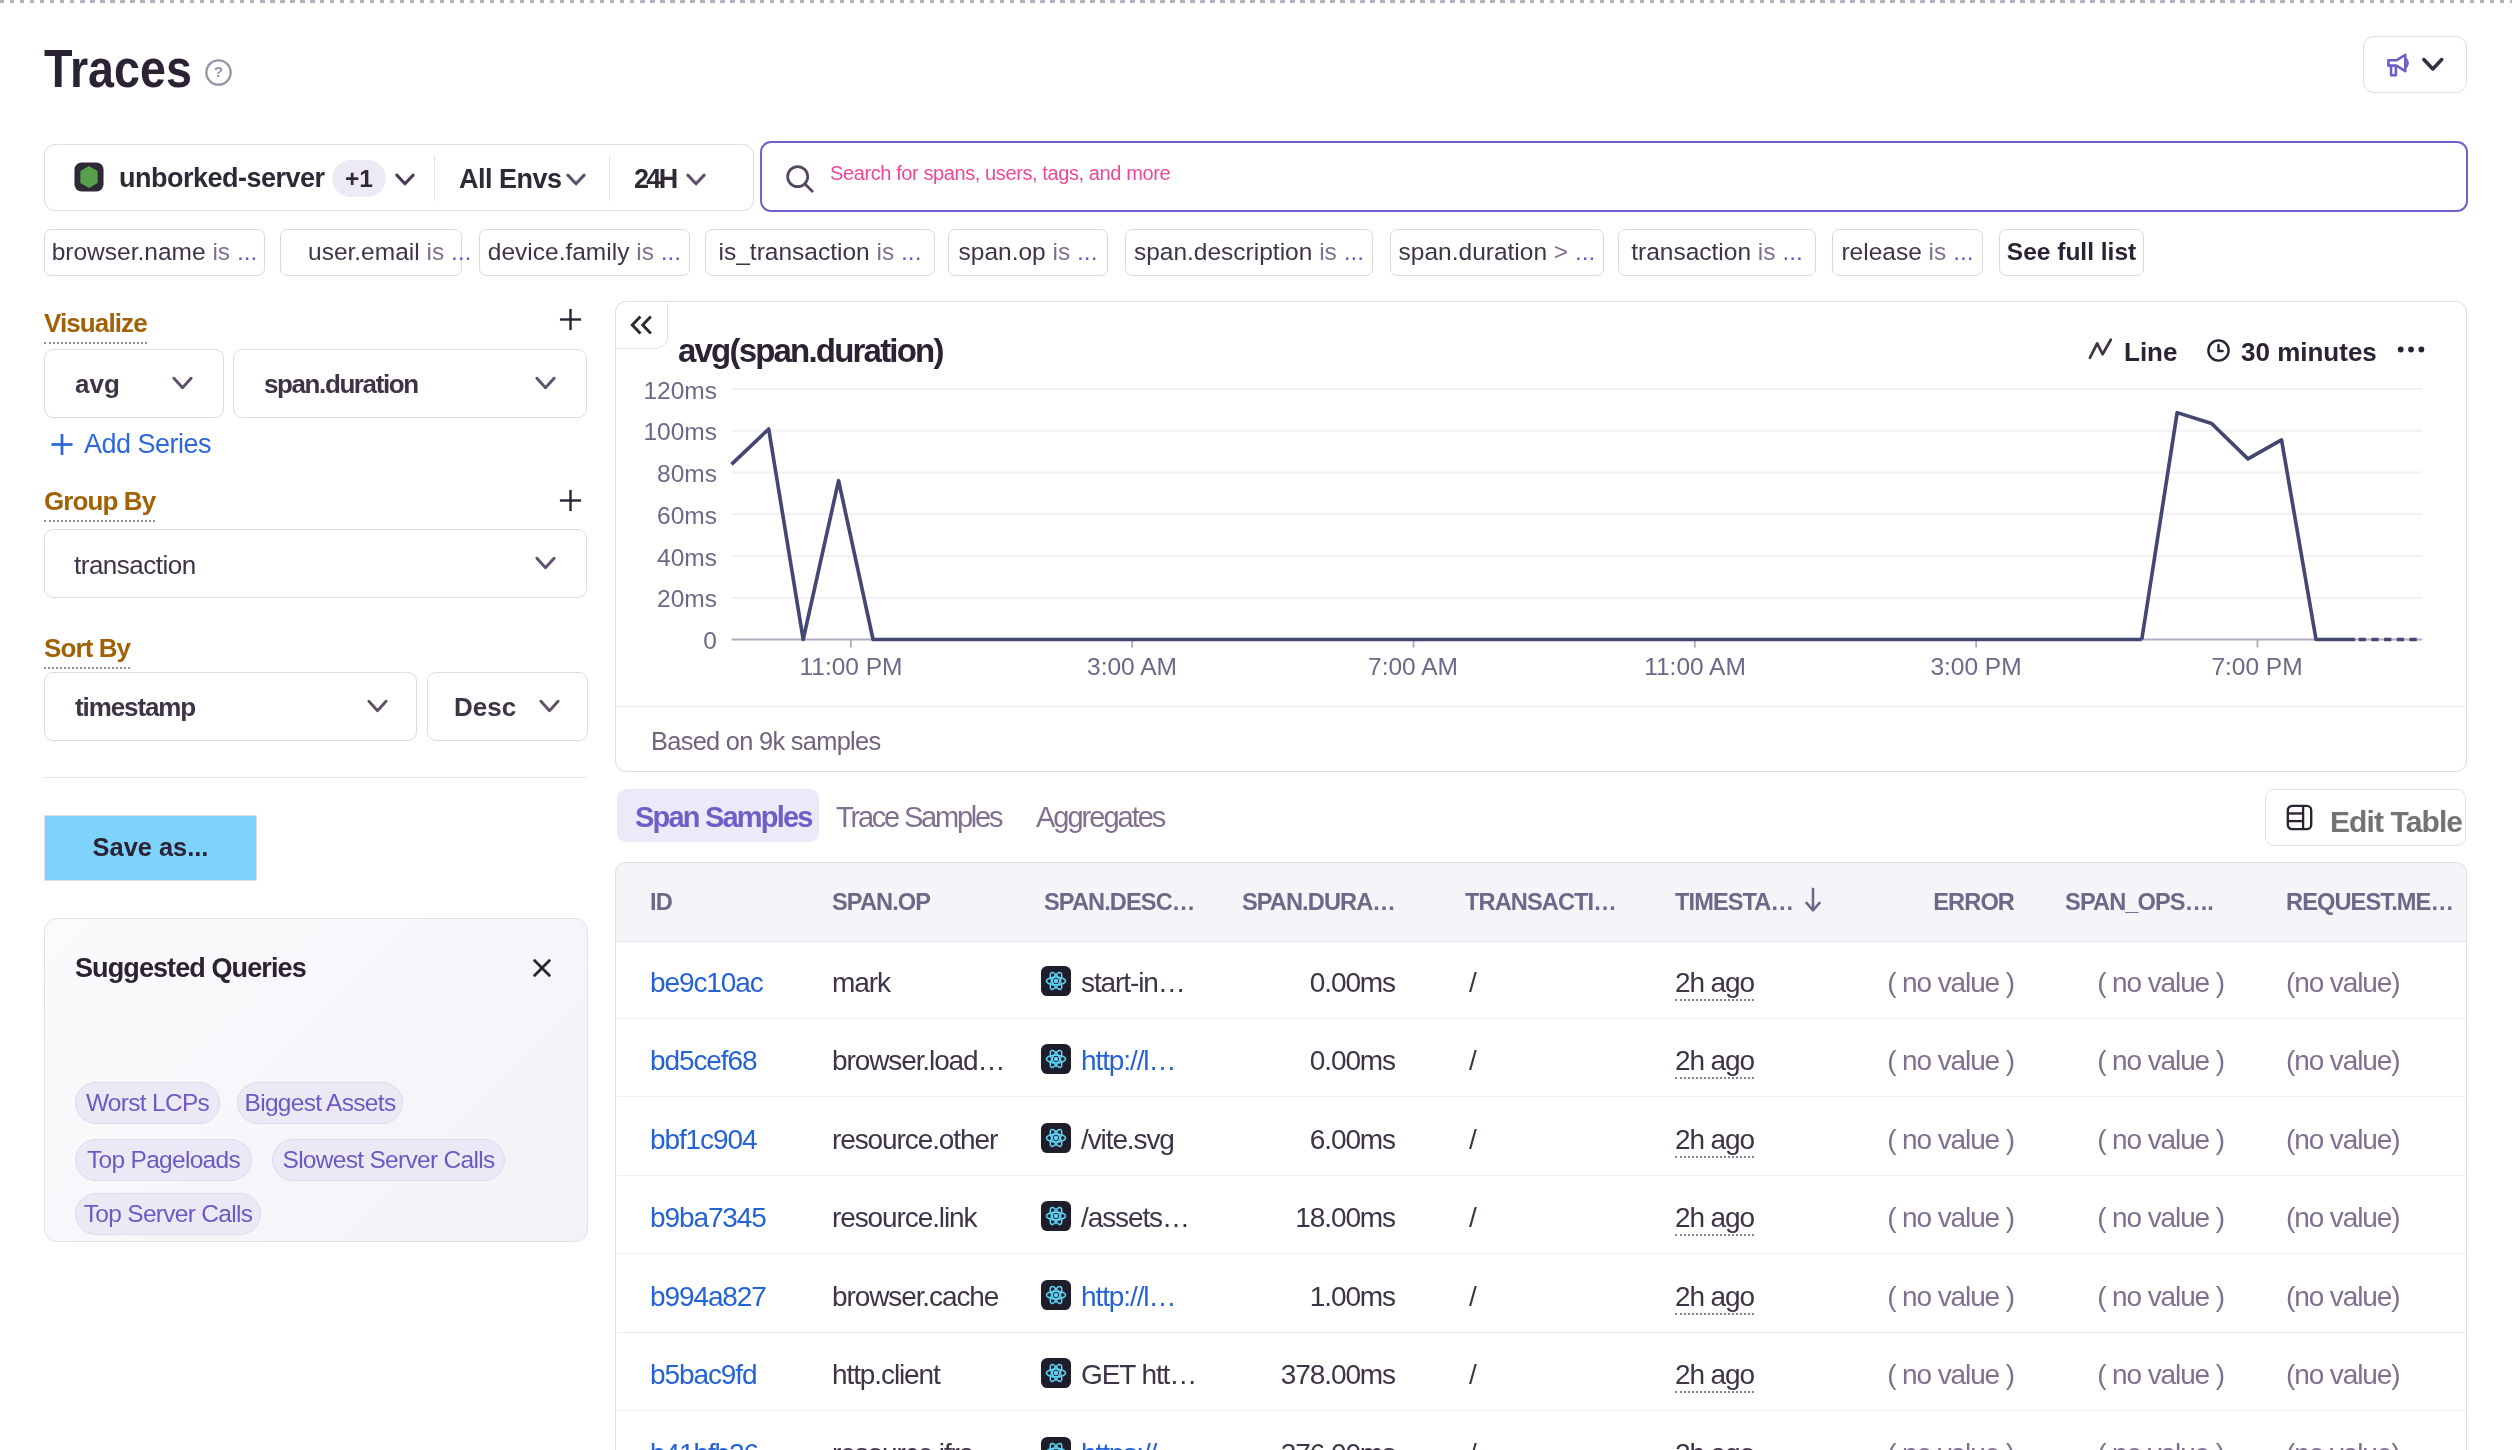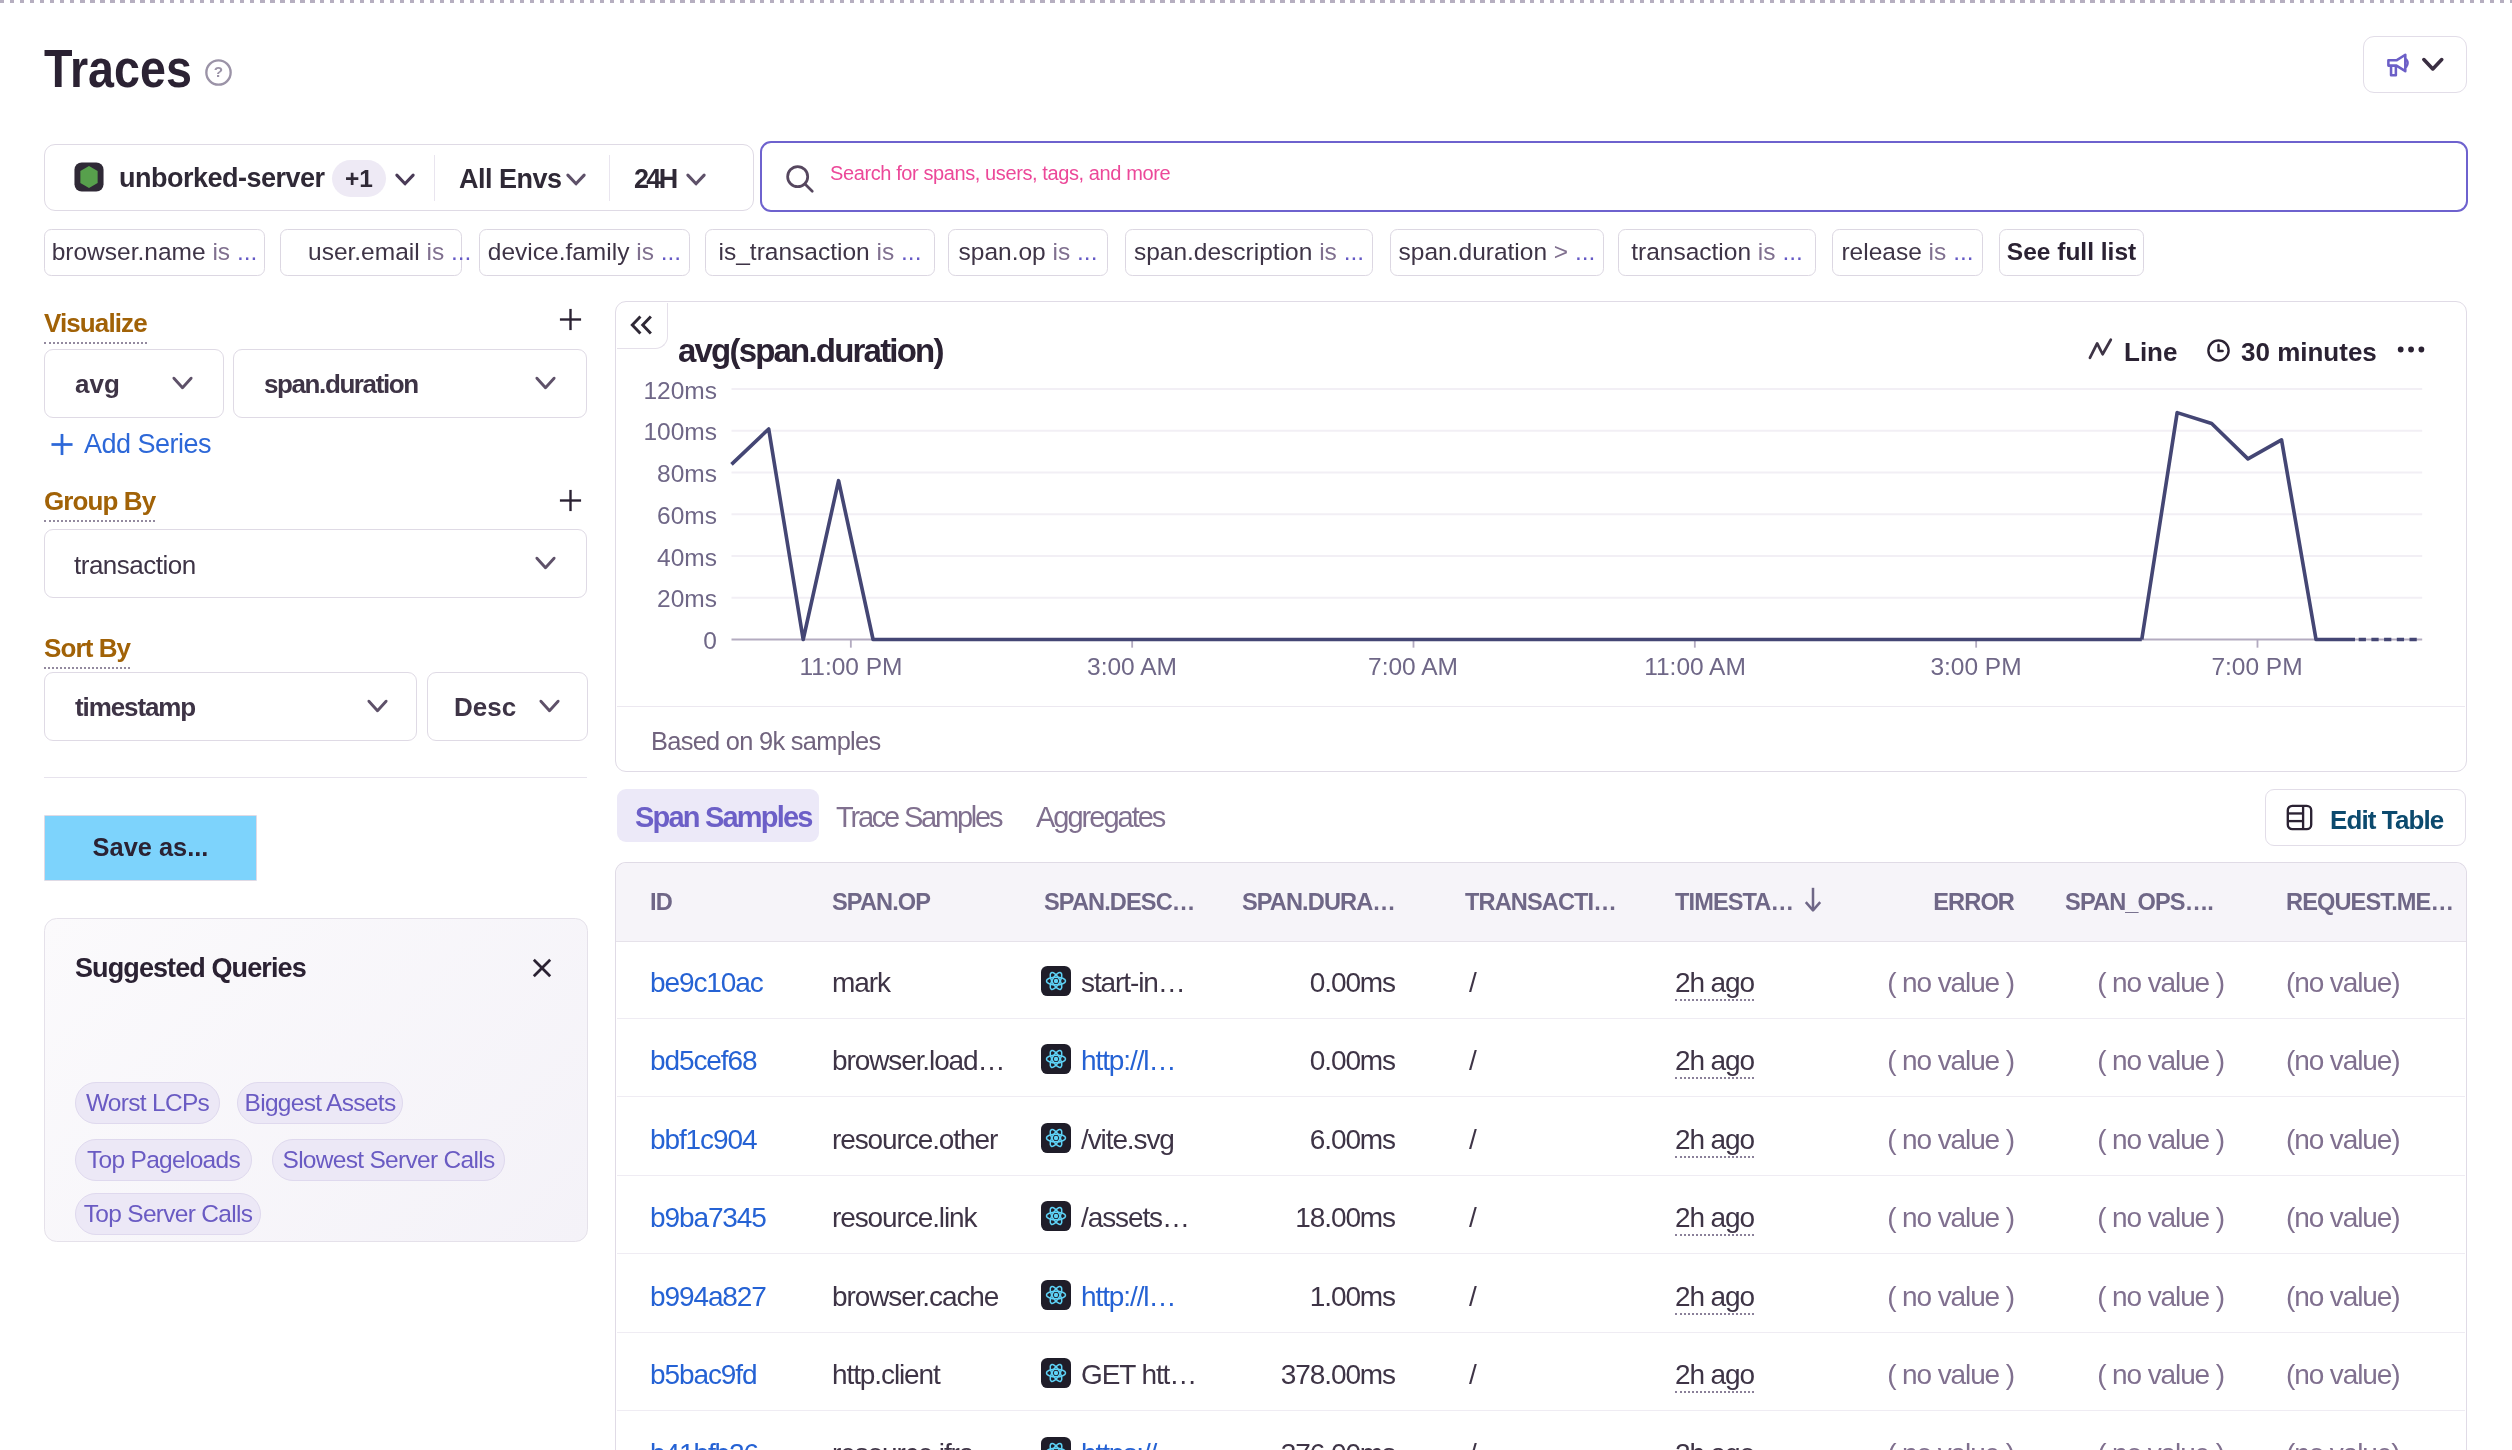--- a/index.html
+++ b/index.html
@@ -223,21 +223,21 @@
   <div class="abs" style="left:836px;top:801px;font-size:29px;color:#80708F;letter-spacing:-2.2px;">Trace Samples</div>
   <div class="abs" style="left:1036px;top:801px;font-size:29px;color:#80708F;letter-spacing:-2px;">Aggregates</div>
 
   <div class="abs" style="left:2265px;top:789px;width:201px;height:57px;border:1.8px solid #E2DDE8;border-radius:9px;background:#fff;"></div>
   <svg class="abs" style="left:2286px;top:804px" width="27" height="27" viewBox="0 0 30 30">
     <rect x="2" y="2" width="26" height="26" rx="5" fill="none" stroke="#2B2233" stroke-width="2.6"></rect>
     <line x1="19" y1="2" x2="19" y2="28" stroke="#2B2233" stroke-width="2.6"></line>
     <line x1="2" y1="10.5" x2="19" y2="10.5" stroke="#2B2233" stroke-width="2.6"></line>
     <line x1="2" y1="19" x2="19" y2="19" stroke="#2B2233" stroke-width="2.6"></line>
   </svg>
-  <div class="abs" style="left:2330px;top:805px;font-size:26px;font-weight:bold;color:#0c4a6e;letter-spacing:-0.9px;">Edit Table</div>
+  <div class="abs" style="left:2330px;top:805px;font-size:30px;font-weight:bold;color:#737373;letter-spacing:-0.9px;">Edit Table</div>
 
   <div class="abs" style="left:615px;top:862px;width:1852px;height:588px;background:#fff;border:1.8px solid #E0DBE6;border-bottom:none;border-radius:11px 11px 0 0;overflow:hidden;">
     <div style="position:absolute;left:0;top:0;width:100%;height:79px;background:#F6F4F9;border-bottom:1.8px solid #E6E2EA;"></div>
   </div>
 
   <div class="th" style="left:650px;top:889px;">ID</div>
   <div class="th" style="left:832px;top:889px;">SPAN.OP</div>
   <div class="th" style="left:1044px;top:889px;">SPAN.DESC…</div>
   <div class="th" style="left:1213px;top:889px;width:182px;text-align:right;">SPAN.DURA…</div>
   <div class="th" style="left:1465px;top:889px;">TRANSACTI…</div>

